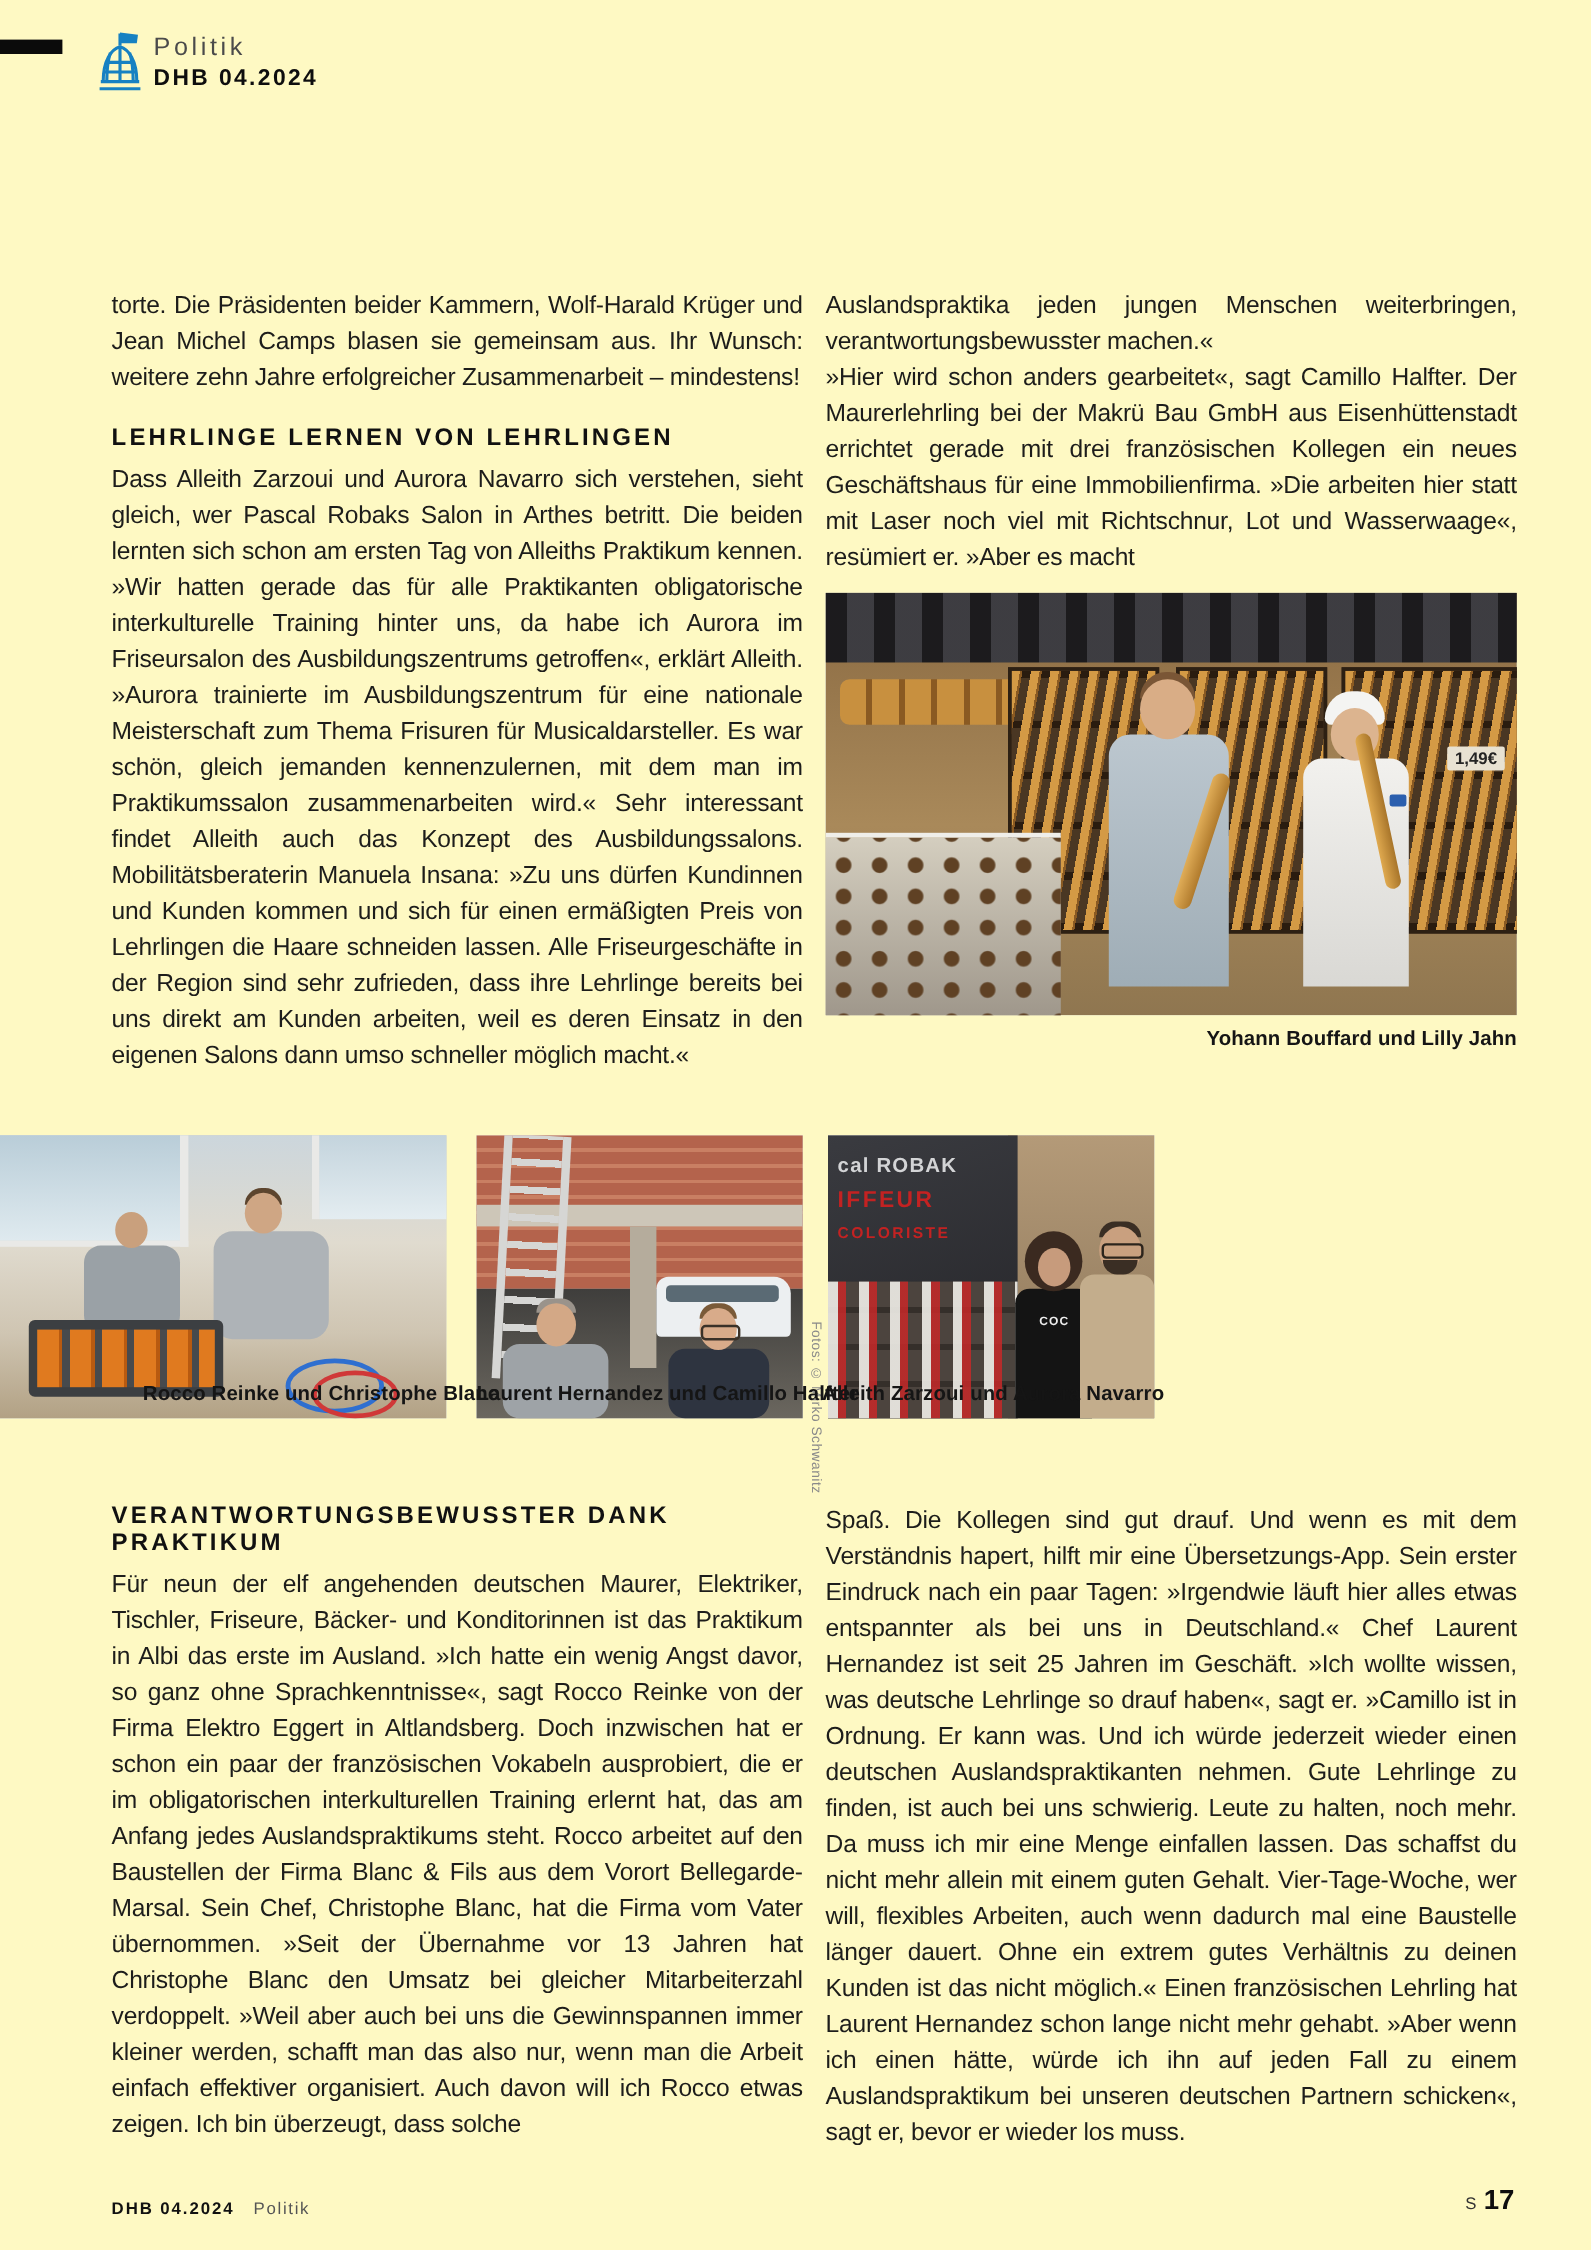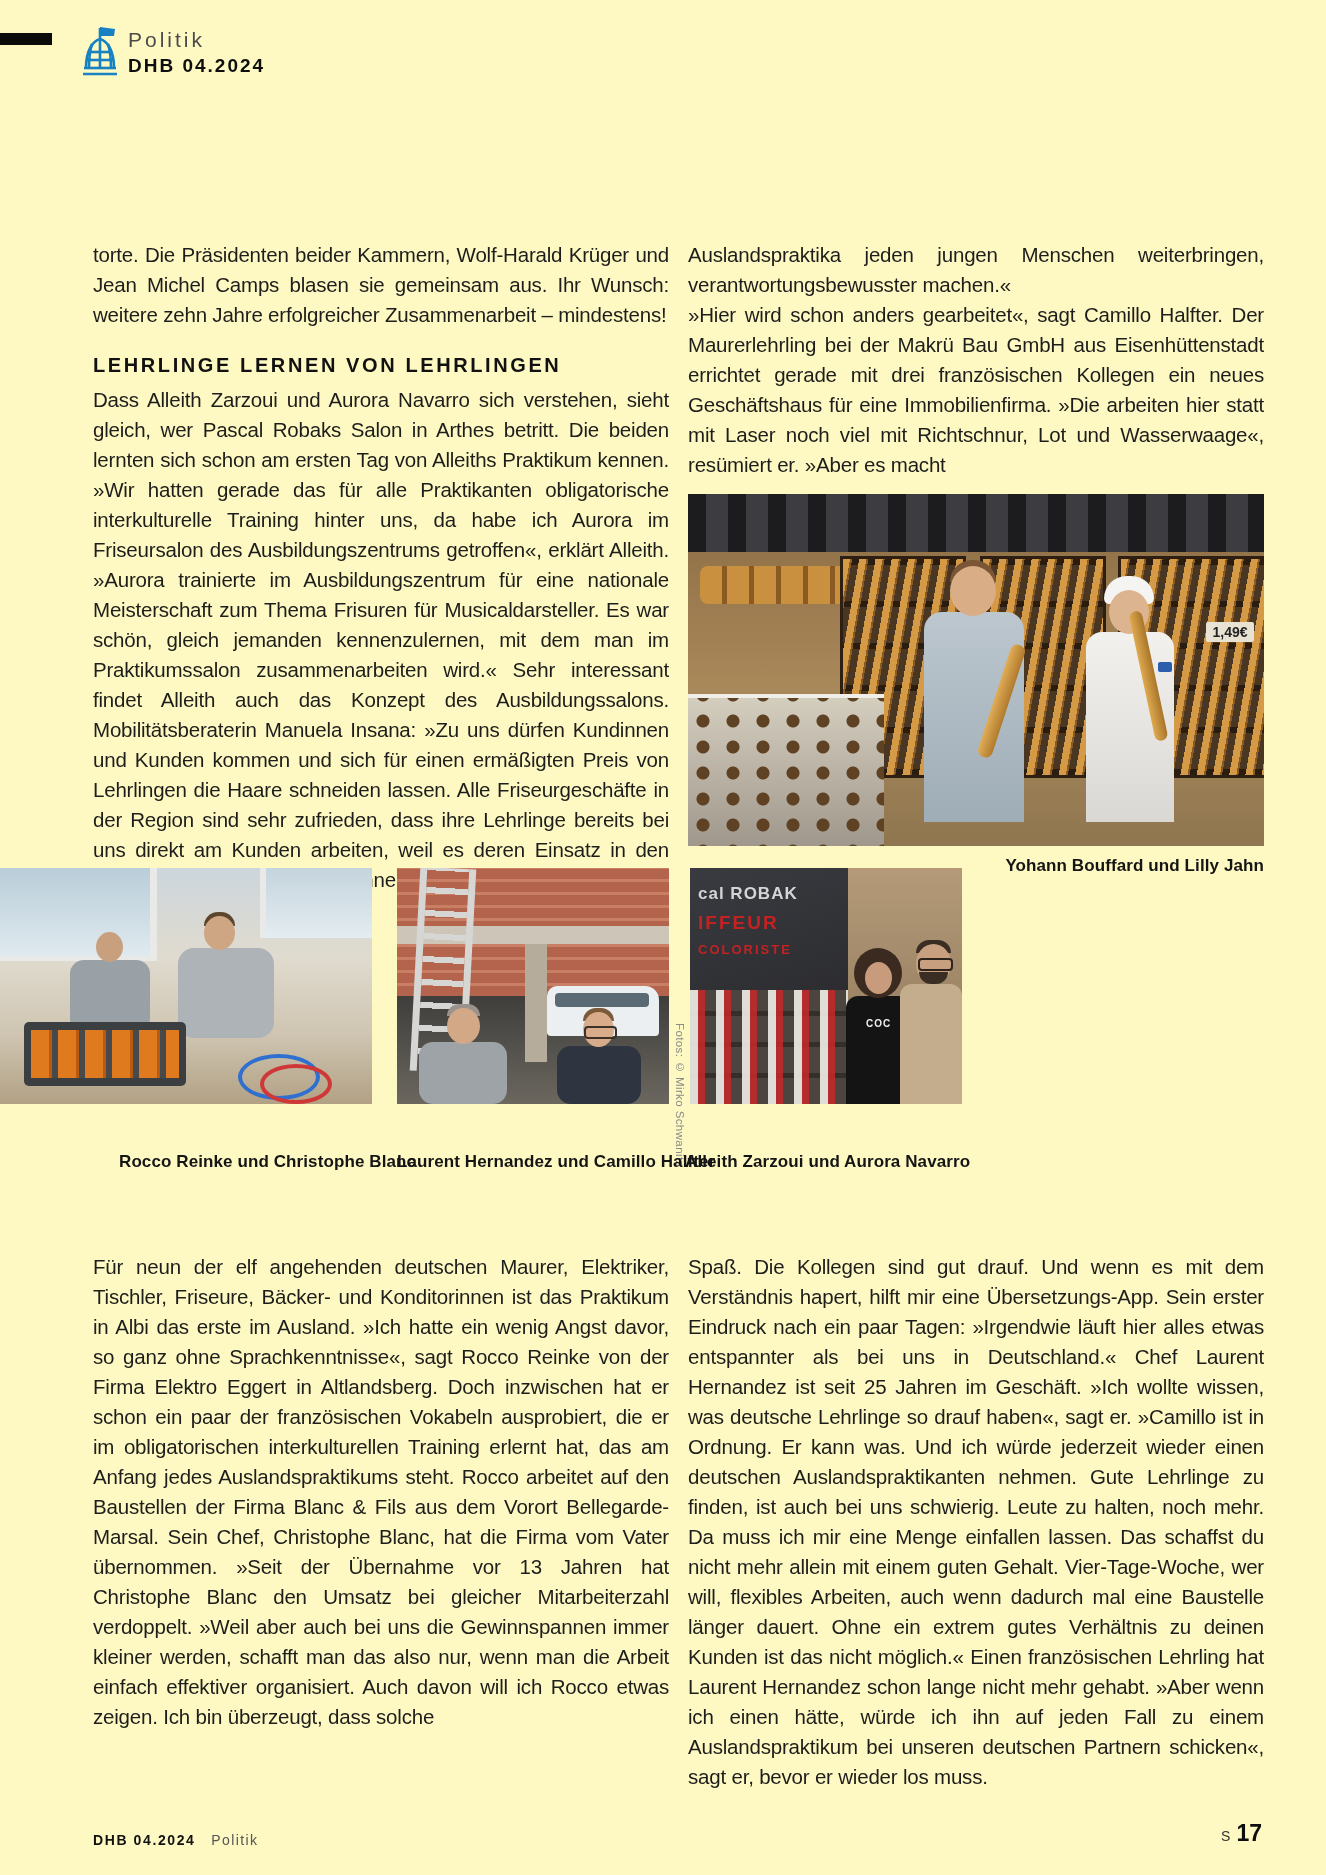--- a/index.html
+++ b/index.html
@@ -57,21 +57,21 @@
   .bk-cap{left:416px;top:82px;width:50px;height:28px;border-radius:25px 25px 6px 6px;background:#f4f4f2;}
   .bk-whead{left:421px;top:96px;width:40px;height:44px;border-radius:50%;background:#dcb48f;}
   .bk-wshirt{left:398px;top:138px;width:88px;height:190px;border-radius:16px 16px 0 0;
       background:linear-gradient(180deg,#f2f1ee,#d9d8d4);}
   .bk-badge{left:470px;top:168px;width:14px;height:10px;background:#2b5fae;border-radius:2px;}
   .bk-bag2{left:454px;top:116px;width:13px;height:132px;border-radius:7px;transform:rotate(-12deg);
       background:linear-gradient(90deg,#dfa94f,#a8752a);}
   .bk-tag{left:518px;top:128px;width:48px;height:20px;background:#e8e2d2;color:#242424;
       font-size:14px;font-weight:bold;line-height:20px;text-align:center;border-radius:2px;}
   
-  .photo-row{position:absolute;left:0;top:868px;width:962px;height:236px;}
+  .photo-row{position:absolute;left:0;top:946px;width:962px;height:236px;}
   .ph{position:absolute;top:0;height:236px;}
   .ph1{left:0;width:372px;}
   .ph2{left:397px;width:272px;}
   .ph3{left:690px;width:272px;}
   .credit-vert{position:absolute;left:668px;top:155px;height:310px;width:18px;
       writing-mode:vertical-rl;font-size:11.5px;color:#8a8a8a;letter-spacing:0.4px;}
   
   .p1-bg{left:0;top:0;width:100%;height:100%;
       background:linear-gradient(180deg,#ccd6dc 0%,#e0dbcf 38%,#cfc5b2 70%,#b2a184 100%);}
   .p1-window{left:0;top:0;width:150px;height:88px;border-right:7px solid #e9e9e7;border-bottom:5px solid #e9e9e7;
@@ -242,20 +242,21 @@
     </div>
 
     <div class="credit-vert">Fotos: © Mirko Schwanitz</div>
   </div>
 
   <div class="caption abs" style="left:93px;margin-left:26px;">Rocco Reinke und Christophe Blanc</div>
   <div class="caption abs" style="left:397px;">Laurent Hernandez und Camillo Halfter</div>
   <div class="caption abs" style="left:685px;">Alleith Zarzoui und Aurora Navarro</div>
 
   <div class="col bl-block">
+    <div class="head first">VERANTWORTUNGSBEWUSSTER DANK PRAKTIKUM</div>
     <p class="body-par">Für neun der elf angehenden deutschen Maurer, Elektriker, Tischler, Friseure, Bäcker- und Konditorinnen ist das Praktikum in Albi das erste im Ausland. »Ich hatte ein wenig Angst davor, so ganz ohne Sprachkenntnisse«, sagt Rocco Reinke von der Firma Elektro Eggert in Altlandsberg. Doch inzwischen hat er schon ein paar der französischen Vokabeln ausprobiert, die er im obligatorischen interkulturellen Training erlernt hat, das am Anfang jedes Auslandspraktikums steht. Rocco arbeitet auf den Baustellen der Firma Blanc &amp; Fils aus dem Vorort Bellegarde-Marsal. Sein Chef, Christophe Blanc, hat die Firma vom Vater übernommen. »Seit der Übernahme vor 13 Jahren hat Christophe Blanc den Umsatz bei gleicher Mitarbeiterzahl verdoppelt. »Weil aber auch bei uns die Gewinnspannen immer kleiner werden, schafft man das also nur, wenn man die Arbeit einfach effektiver organisiert. Auch davon will ich Rocco etwas zeigen. Ich bin überzeugt, dass solche</p>
   </div>
 
   <div class="col br-block">
     <p class="body-par">Spaß. Die Kollegen sind gut drauf. Und wenn es mit dem Verständnis hapert, hilft mir eine Übersetzungs-App. Sein erster Eindruck nach ein paar Tagen: »Irgendwie läuft hier alles etwas entspannter als bei uns in Deutschland.« Chef Laurent Hernandez ist seit 25 Jahren im Geschäft. »Ich wollte wissen, was deutsche Lehrlinge so drauf haben«, sagt er. »Camillo ist in Ordnung. Er kann was. Und ich würde jederzeit wieder einen deutschen Auslandspraktikanten nehmen. Gute Lehrlinge zu finden, ist auch bei uns schwierig. Leute zu halten, noch mehr. Da muss ich mir eine Menge einfallen lassen. Das schaffst du nicht mehr allein mit einem guten Gehalt. Vier-Tage-Woche, wer will, flexibles Arbeiten, auch wenn dadurch mal eine Baustelle länger dauert. Ohne ein extrem gutes Verhältnis zu deinen Kunden ist das nicht möglich.« Einen französischen Lehrling hat Laurent Hernandez schon lange nicht mehr gehabt. »Aber wenn ich einen hätte, würde ich ihn auf jeden Fall zu einem Auslandspraktikum bei unseren deutschen Partnern schicken«, sagt er, bevor er wieder los muss.</p>
   </div>
 
   <div class="footer-left">
     <span class="footer-issue">DHB 04.2024</span>
     <span class="footer-section">Politik</span>

